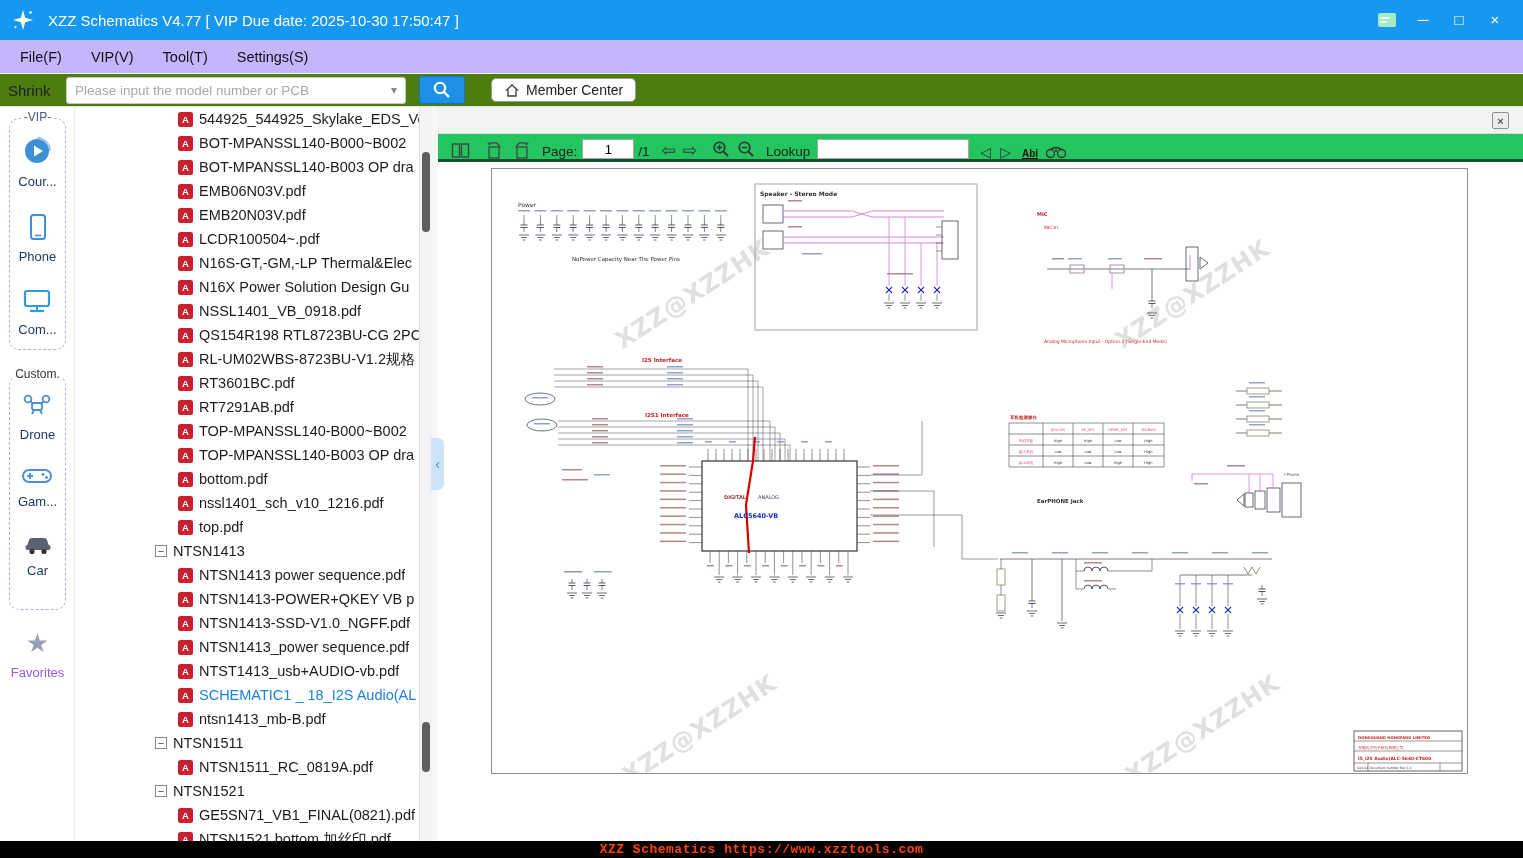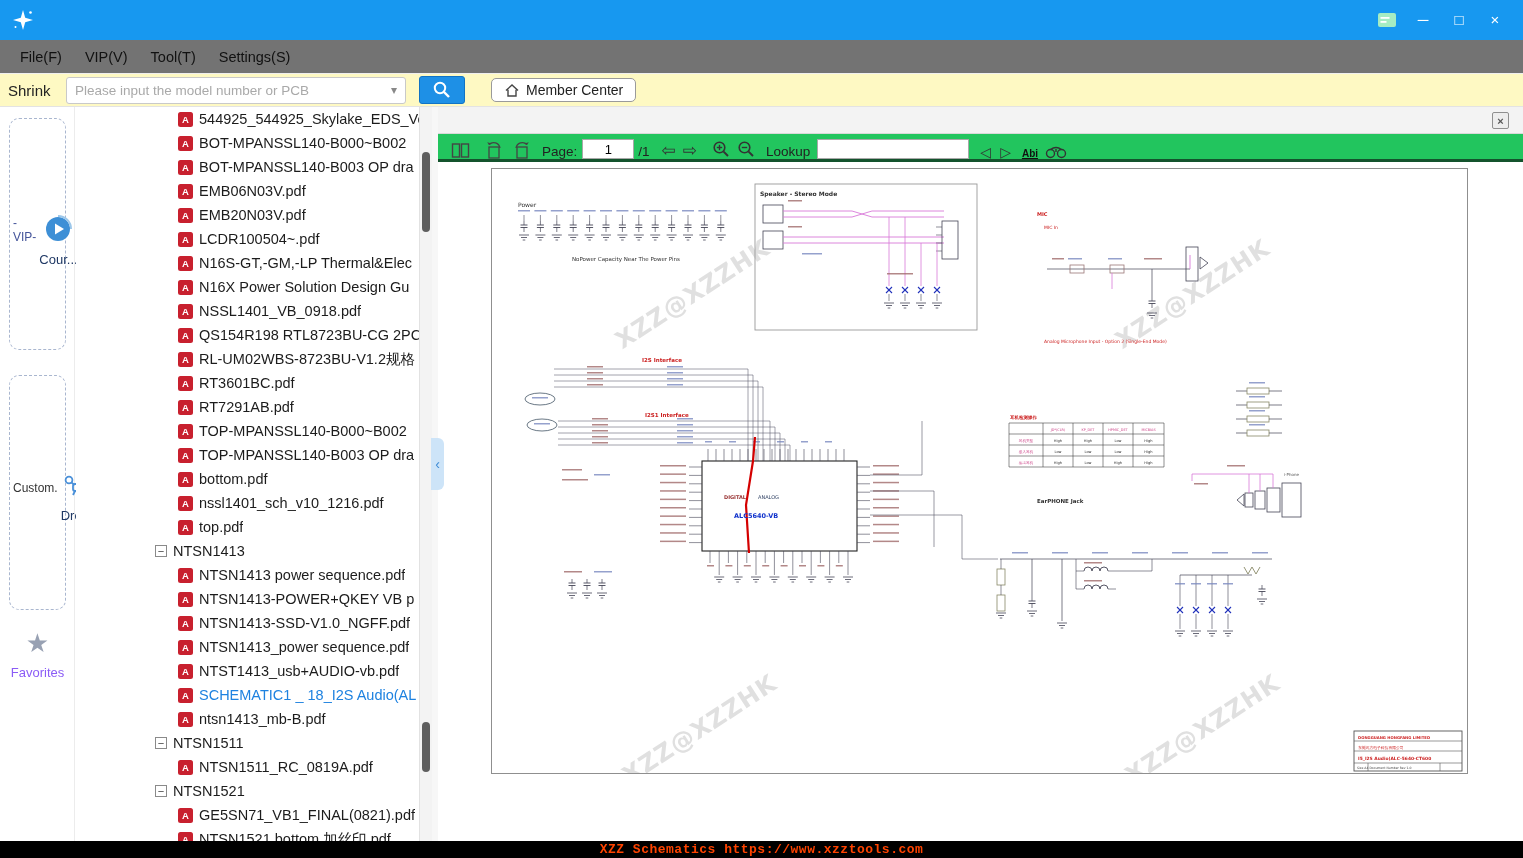--- a/index.html
+++ b/index.html
@@ -8,39 +8,39 @@
 
   
   .titlebar{position:absolute;top:0;left:0;right:0;height:40px;background:#1798f0;display:flex;align-items:center;color:#fff}
   .applogo{margin-left:10px;display:flex}
   .wtitle{margin-left:12px;font-size:15px;white-space:nowrap}
   .tb-right{margin-left:auto;display:flex;align-items:center;gap:16px;margin-right:18px}
   .wbtn{font-size:15px;cursor:pointer;width:20px;text-align:center;line-height:20px}
   .vipcard{display:flex;cursor:pointer}
 
   
-  .menubar{position:absolute;top:40px;left:0;right:0;height:34px;background:#737373;border-bottom:1px solid #efefef;display:flex;align-items:center;gap:15px;padding-left:16px;font-size:14.5px;color:#111}
+  .menubar{position:absolute;top:40px;left:0;right:0;height:34px;background:#c4b5fd;border-bottom:1px solid #efefef;display:flex;align-items:center;gap:21px;padding-left:16px;font-size:14.5px;color:#111}
   .mitem{cursor:pointer;padding:3px 4px}
 
   
-  .row2{position:absolute;top:74px;left:0;right:0;height:33px;background:#fef9c3;border-bottom:1px solid #e3e3e3;display:flex;align-items:center}
+  .row2{position:absolute;top:74px;left:0;right:0;height:33px;background:#4d7c0f;border-bottom:1px solid #e3e3e3;display:flex;align-items:center}
   .shrink{margin-left:8px;width:48px;font-size:15px;color:#222;cursor:pointer}
   .searchbox{margin-left:10px;width:340px;height:27px;border:1px solid #c9c9c9;border-radius:3px;display:flex;align-items:center;background:#fff}
   .searchinput{flex:1;border:none;outline:none;font-size:13.5px;padding:0 8px;color:#333;height:100%;background:transparent;font-family:"Liberation Sans",sans-serif}
   .searchinput::placeholder{color:#a9a9a9}
   .chev{width:22px;color:#888;font-size:12px;cursor:pointer;text-align:center}
   .searchbtn{margin-left:13px;width:46px;height:28px;background:#1e90e6;border:1px solid #1273c4;border-radius:3px;display:flex;align-items:center;justify-content:center;cursor:pointer}
   .membtn{margin-left:26px;height:24px;padding:0 12px;background:#fff;border:1px solid #9a9a9a;border-radius:5px;display:flex;align-items:center;gap:6px;font-size:14px;color:#222;cursor:pointer;font-family:"Liberation Sans",sans-serif}
 
   
   .main{position:absolute;top:107px;left:0;right:0;bottom:17px;background:#fff;overflow:hidden}
 
   
   .vipbar{position:absolute;left:0;top:0;width:75px;height:100%;background:#fff;border-right:1px solid #ececec}
-  .vbox{position:absolute;left:9px;width:57px;border:1px dashed #a9b6cf;border-radius:10px;display:flex;align-items:center}
+  .vbox{position:absolute;left:9px;width:57px;border:1px dashed #a9b6cf;border-radius:10px;display:flex;flex-direction:column;align-items:center}
   .vboxlbl{margin-top:-9px;background:#fff;padding:0 3px;font-size:12px;color:#44549a;z-index:1}
   .vitem{display:flex;flex-direction:column;align-items:center;cursor:pointer}
   .vbox .vitem{margin-top:24px}
   .vbox .vitem:first-of-type{margin-top:12px}
   .vlbl{font-size:13px;color:#1f3864;margin-top:8px;white-space:nowrap}
   .vfav{position:absolute;top:522px;left:0;width:75px}
   .vfav .vlbl{color:#8b5cf6}
   .star{font-size:26px;color:#98a1b3;line-height:28px}
 
   
@@ -85,20 +85,21 @@
 <body>
 
 <div class="titlebar">
   <span class="applogo">
     <svg width="26" height="26" viewBox="0 0 26 26">
       <path d="M13 3 L15.2 10.8 L23 13 L15.2 15.2 L13 23 L10.8 15.2 L3 13 L10.8 10.8 Z" fill="#fff"></path>
       <circle cx="20.5" cy="5.5" r="1.3" fill="#fff"></circle>
       <circle cx="5.5" cy="20" r="1" fill="#fff"></circle>
     </svg>
   </span>
+  <span class="wtitle">XZZ Schematics V4.77 [ VIP Due date: 2025-10-30 17:50:47 ]</span>
   <span class="tb-right">
     <span class="vipcard">
       <svg width="20" height="16" viewBox="0 0 20 16">
           <rect x="1" y="1" width="18" height="14" rx="2" fill="#a5ecc3"></rect>
           <rect x="3.5" y="5" width="9" height="1.8" fill="#fff"></rect>
           <rect x="3.5" y="9" width="6" height="1.8" fill="#fff"></rect>
         </svg>
     </span>
     <span class="wbtn">─</span>
     <span class="wbtn">□</span>

